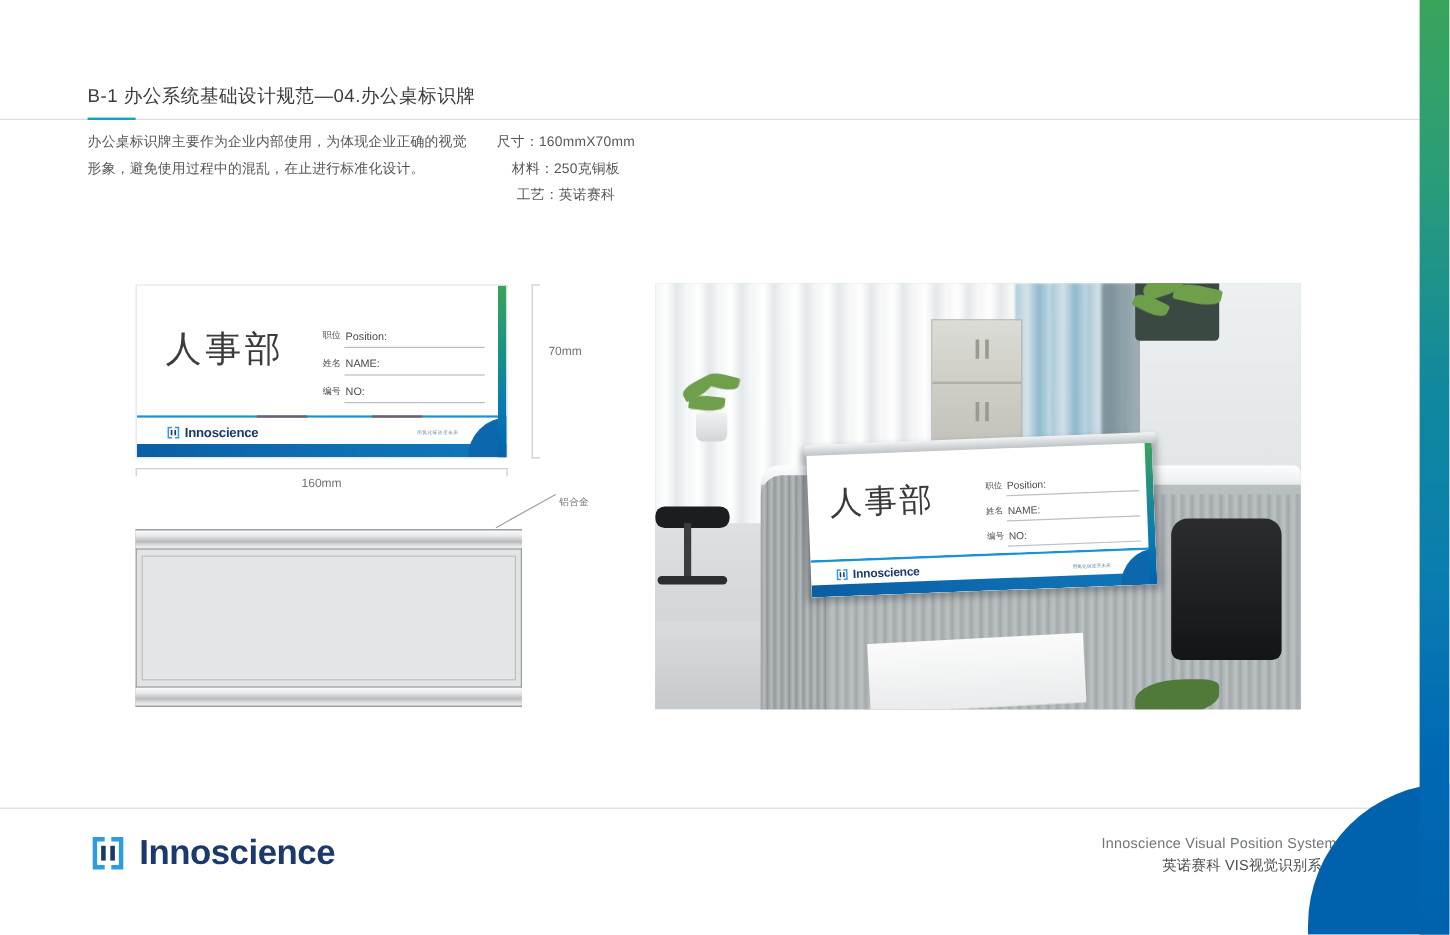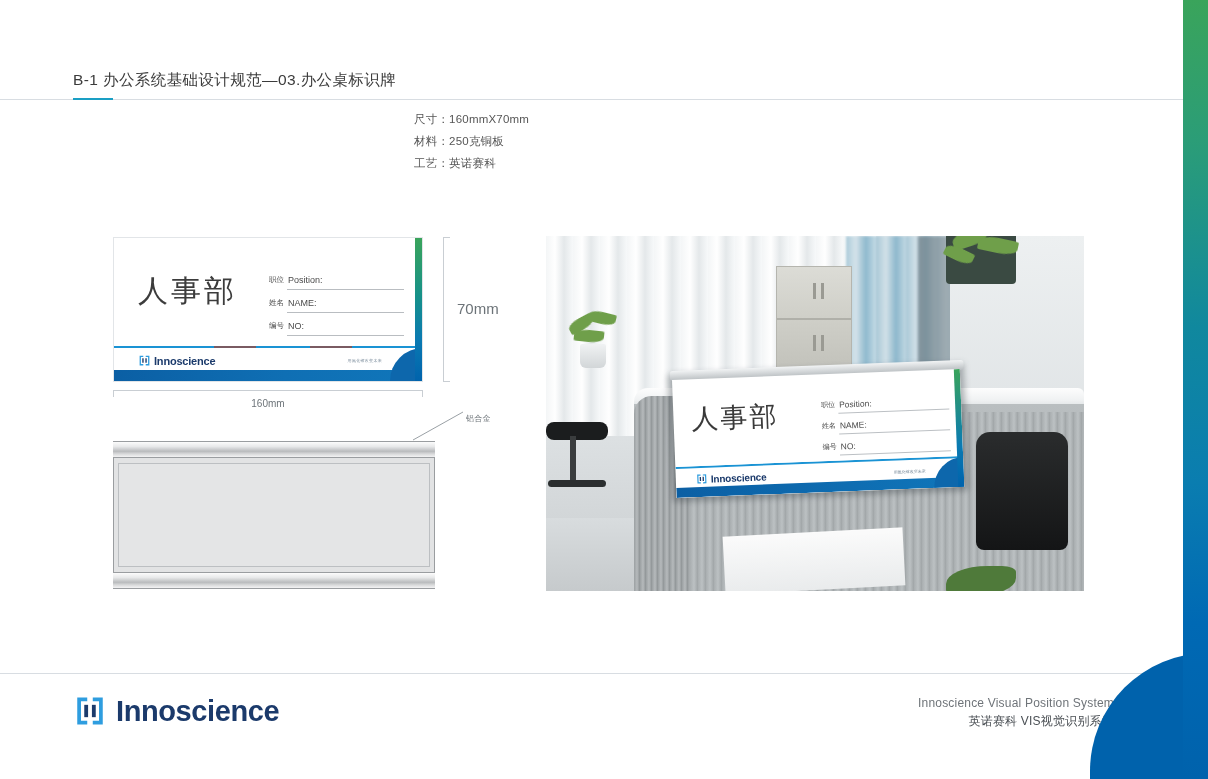--- a/index.html
+++ b/index.html
@@ -37,21 +37,21 @@
     position:absolute;left:73px;top:98px;width:40px;height:2px;background:#1a9fc4;
   }
 
   
   #intro{
     position:absolute;left:73px;top:108px;width:330px;
     font-size:11.5px;line-height:22px;color:#565656;letter-spacing:.2px;
   }
   #specs{
     position:absolute;left:414px;top:108px;
-    font-size:11.5px;line-height:22px;color:#565656;letter-spacing:.2px;
+    font-size:11.5px;line-height:22px;color:#565656;letter-spacing:.2px;text-align:center;
   }
   #specs div{white-space:nowrap;}
 
   
   #plate-wrap{position:absolute;left:113px;top:237px;width:310px;height:145px;}
   .plate{
     position:absolute;left:0;top:0;width:310px;height:145px;
     background:#ffffff;border:1px solid #e2e5e8;box-sizing:border-box;overflow:hidden;
   }
   .plate-dept{
@@ -88,21 +88,21 @@
   }
   .plate-edge{
     position:absolute;right:0;top:0;width:7px;height:145px;
     background:linear-gradient(180deg,#3aa45b 0%,#169189 40%,#0a7ab2 70%,#0062ac 100%);
   }
 
   
   #dim-v{position:absolute;left:443px;top:237px;width:14px;height:145px;}
   #dim-v .line{position:absolute;left:0;top:0;width:1px;height:145px;background:#c9ced3;}
   #dim-v .cap{position:absolute;left:0;width:7px;height:1px;background:#c9ced3;}
-  #dim-v-label{position:absolute;left:457px;top:300px;font-size:15px;color:#6c7378;}
+  #dim-v-label{position:absolute;left:457px;top:288px;font-size:10px;color:#6c7378;}
   #dim-h{position:absolute;left:113px;top:390px;width:310px;height:10px;}
   #dim-h .line{position:absolute;left:0;top:0;width:310px;height:1px;background:#c9ced3;}
   #dim-h .cap{position:absolute;top:0;width:1px;height:7px;background:#c9ced3;}
   #dim-h-label{
     position:absolute;left:113px;top:398px;width:310px;text-align:center;
     font-size:10px;color:#6c7378;
   }
 
   
   #holder{position:absolute;left:113px;top:441px;width:322px;height:148px;}
@@ -257,23 +257,25 @@
 </head>
 <body>
 
 <div id="edge-stripe"></div>
 <div id="corner-swoosh">
   <div class="fill"></div>
 </div>
 
 <div id="header-rule"></div>
 <div id="header-rule-accent"></div>
-<div id="page-title">B-1 办公系统基础设计规范—03.办公桌标识牌</div>
+<div id="page-title">B-1 办公系统基础设计规范—04.办公桌标识牌</div>
 
 <div id="intro">
+  <div>办公桌标识牌主要作为企业内部使用，为体现企业正确的视觉</div>
+  <div>形象，避免使用过程中的混乱，在止进行标准化设计。</div>
 </div>
 <div id="specs">
   <div>尺寸：160mmX70mm</div>
   <div>材料：250克铜板</div>
   <div>工艺：英诺赛科</div>
 </div>
 
 <div id="plate-wrap">
   <div class="plate">
     <div class="plate-dept">人事部</div>

